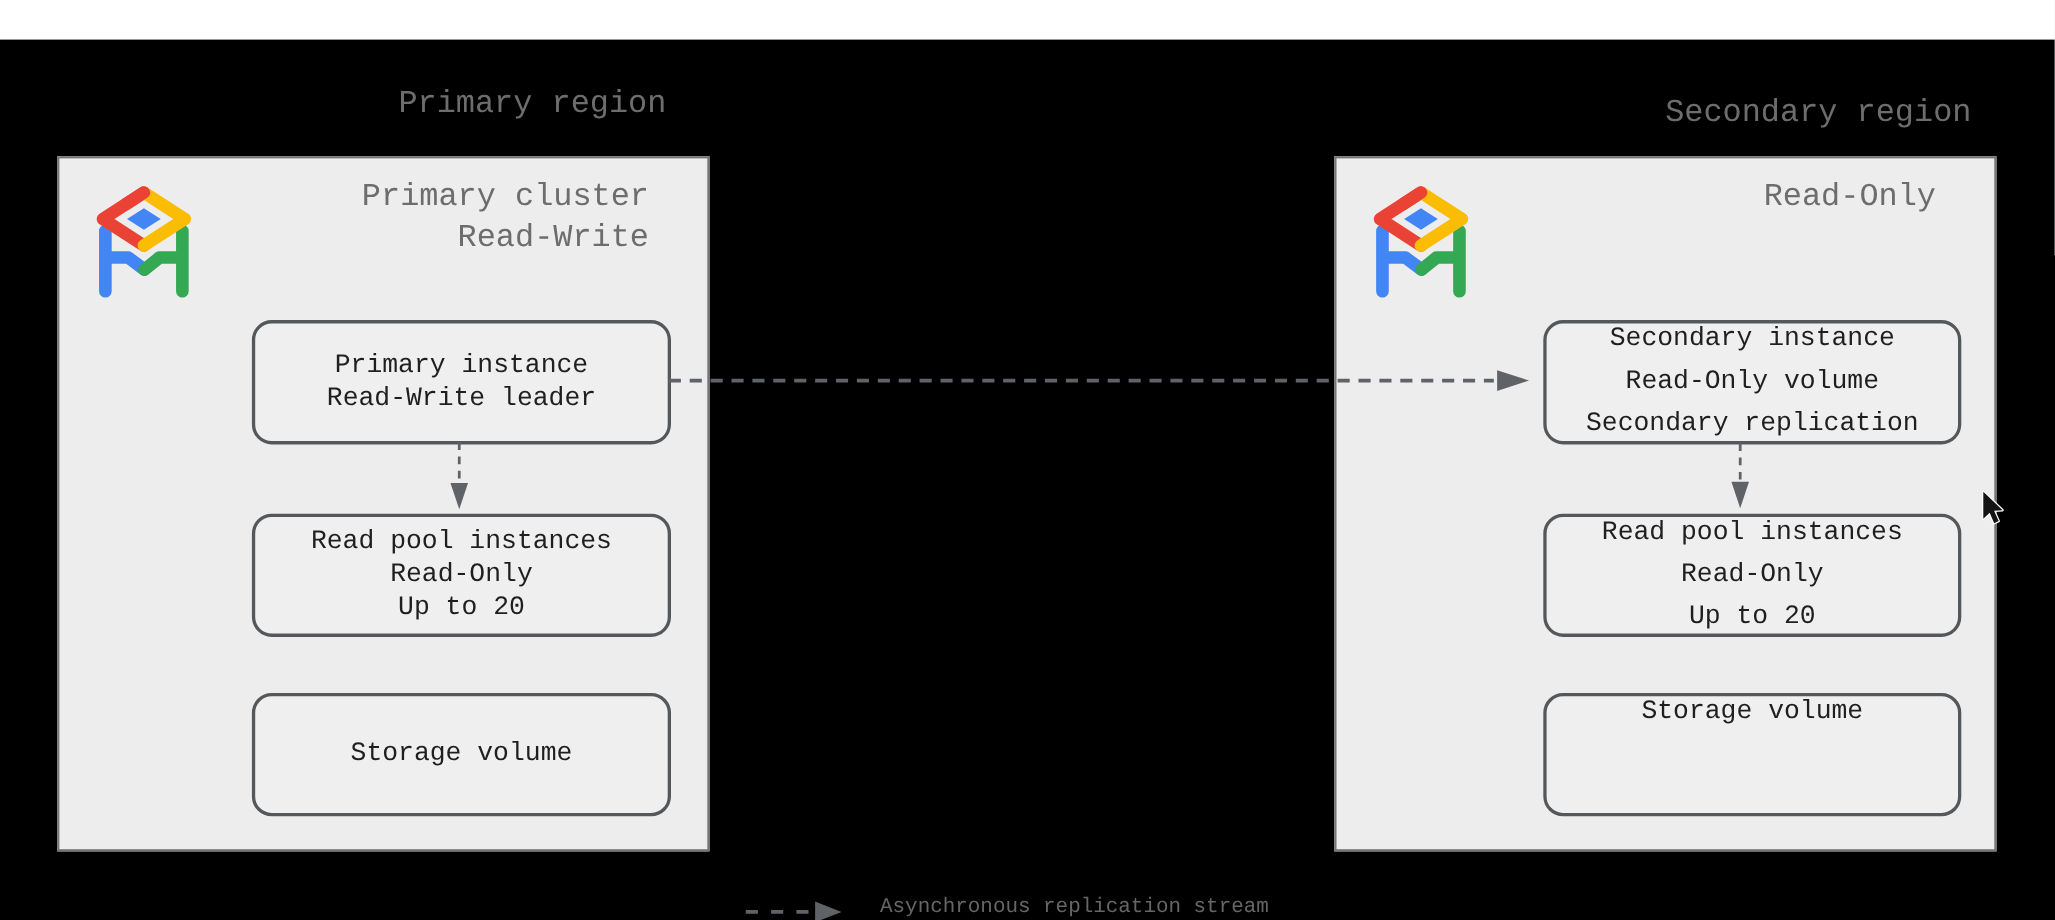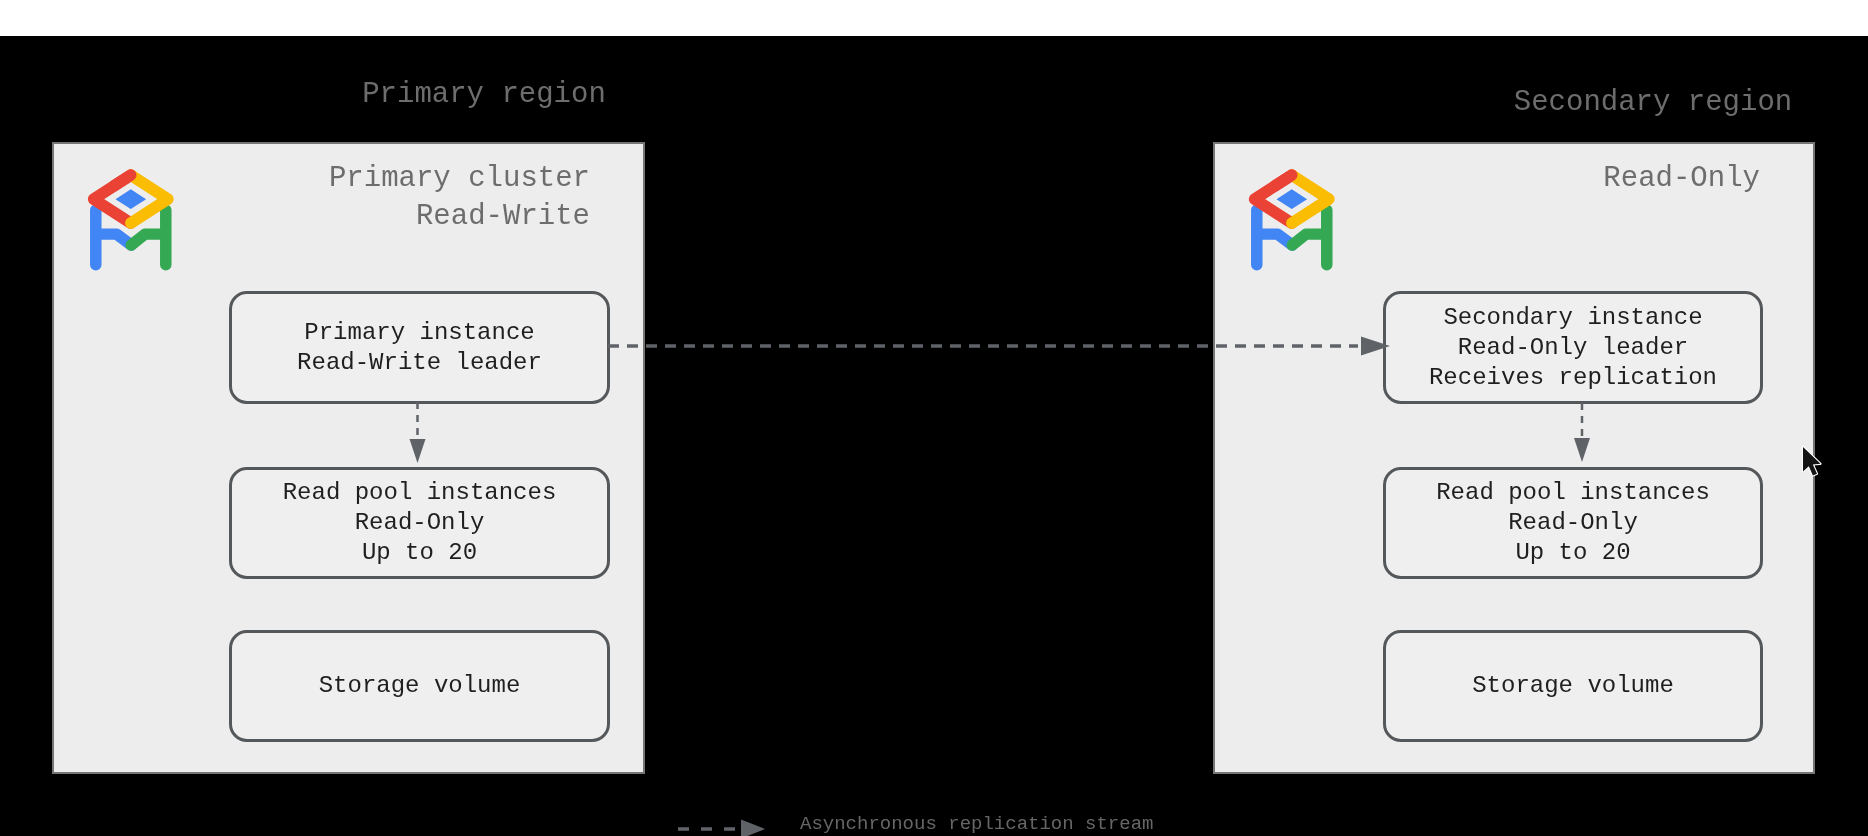--- a/index.html
+++ b/index.html
@@ -48,21 +48,21 @@
     border:3px solid #55585b;
     border-radius:18px;
     box-sizing:border-box;
     display:flex;flex-direction:column;
     justify-content:center;align-items:center;
     font-size:24px;line-height:30px;
     color:#1f1f1f;
     text-align:center;
   }
   .c-left .node{left:175px;width:381px;}
-  .c-right .node{left:168px;width:380px;}
+  .c-right .node{left:188px;width:380px;justify-content:space-between;}
   .node-1{top:147px;height:113px;}
   .node-2{top:323px;height:112px;}
   .node-3{top:486px;height:112px;}
 
   #arrow-overlay{
     position:absolute;left:0;top:0;width:1868px;height:836px;
     pointer-events:none;
   }
   #legend-label{
     position:absolute;left:800px;top:777px;
@@ -115,22 +115,22 @@
       <path d="M51 8 L17 30 L51 52" fill="none" stroke-width="10.5" stroke-linecap="round" stroke-linejoin="round" stroke="#EA4335"></path>
       <path d="M51 52 L85 30 L51 8" fill="none" stroke-width="10.5" stroke-linecap="round" stroke-linejoin="round" stroke="#FBBC04"></path>
       <path d="M51 8 L36 17.7" fill="none" stroke-width="10.5" stroke-linecap="round" stroke="#EA4335"></path>
       <polygon points="51,21 65,30 51,39 37,30" fill="#4285F4"></polygon>
     </svg>
     <div class="cluster-title">
       <div>Read-Only</div>
     </div>
     <div class="node node-1">
       <div>Secondary instance</div>
-      <div>Read-Only leader</div>
-      <div>Receives replication</div>
+      <div>Read-Only volume</div>
+      <div>Secondary replication</div>
     </div>
     <div class="node node-2">
       <div>Read pool instances</div>
       <div>Read-Only</div>
       <div>Up to 20</div>
     </div>
     <div class="node node-3">
       <div>Storage volume</div>
     </div>
   </section>

